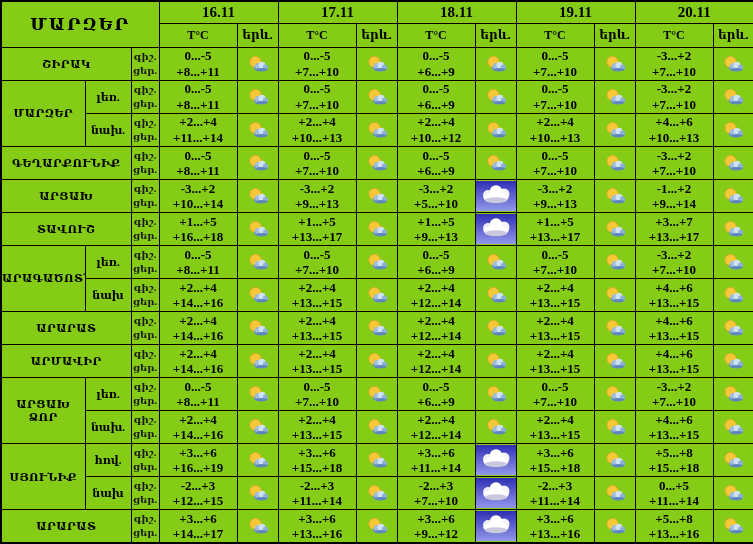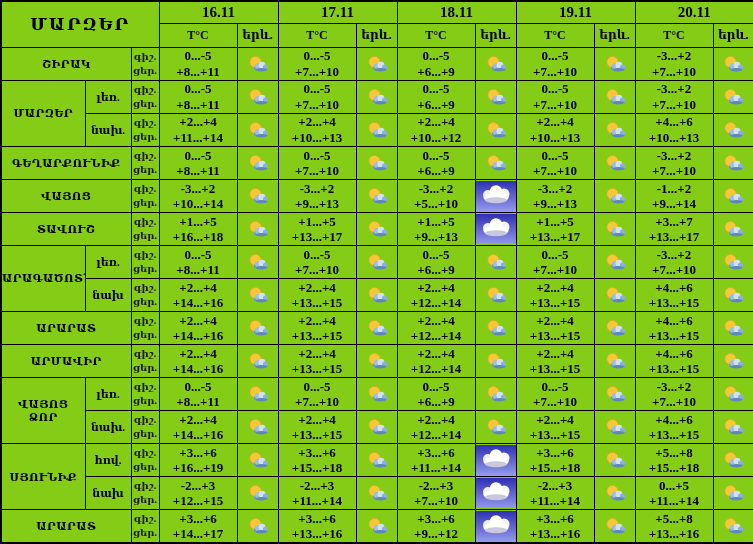--- a/index.html
+++ b/index.html
@@ -418,21 +418,21 @@
                 <ellipse cx="15" cy="13" rx="7.2" ry="3.4" fill="#6f96c8"></ellipse>
                 <circle cx="12" cy="11" r="3.1" fill="#9dbede"></circle>
                 <circle cx="16" cy="10.2" r="3.4" fill="#cfe1f2"></circle>
                 <circle cx="19.5" cy="12" r="2.6" fill="#8cb0d8"></circle>
                 <ellipse cx="15.5" cy="14.6" rx="6" ry="1.6" fill="#5d86bb"></ellipse>
               </svg>
             </div>
           </td>
         </tr>
         <tr>
-          <td class="region" rowspan="1" colspan="2">ՎԱՅՈՑ</td>
+          <td class="region" rowspan="1" colspan="2">ԱՐՑԱԽ</td>
           <td class="daypart">
             <div>գիշ.</div>
             <div>ցեր.</div>
           </td>
           <td class="temp">
             <div>-3...+2</div>
             <div>+10...+14</div>
           </td>
           <td class="icon">
             <div class="icw">
@@ -941,21 +941,21 @@
                 <ellipse cx="15" cy="13" rx="7.2" ry="3.4" fill="#6f96c8"></ellipse>
                 <circle cx="12" cy="11" r="3.1" fill="#9dbede"></circle>
                 <circle cx="16" cy="10.2" r="3.4" fill="#cfe1f2"></circle>
                 <circle cx="19.5" cy="12" r="2.6" fill="#8cb0d8"></circle>
                 <ellipse cx="15.5" cy="14.6" rx="6" ry="1.6" fill="#5d86bb"></ellipse>
               </svg>
             </div>
           </td>
         </tr>
         <tr>
-          <td class="region" rowspan="2" colspan="1">ՎԱՅՈՑ ՁՈՐ</td>
+          <td class="region" rowspan="2" colspan="1">ԱՐՑԱԽ ՁՈՐ</td>
           <td class="zone">լեռ.</td>
           <td class="daypart">
             <div>գիշ.</div>
             <div>ցեր.</div>
           </td>
           <td class="temp">
             <div>0...-5</div>
             <div>+8...+11</div>
           </td>
           <td class="icon">

